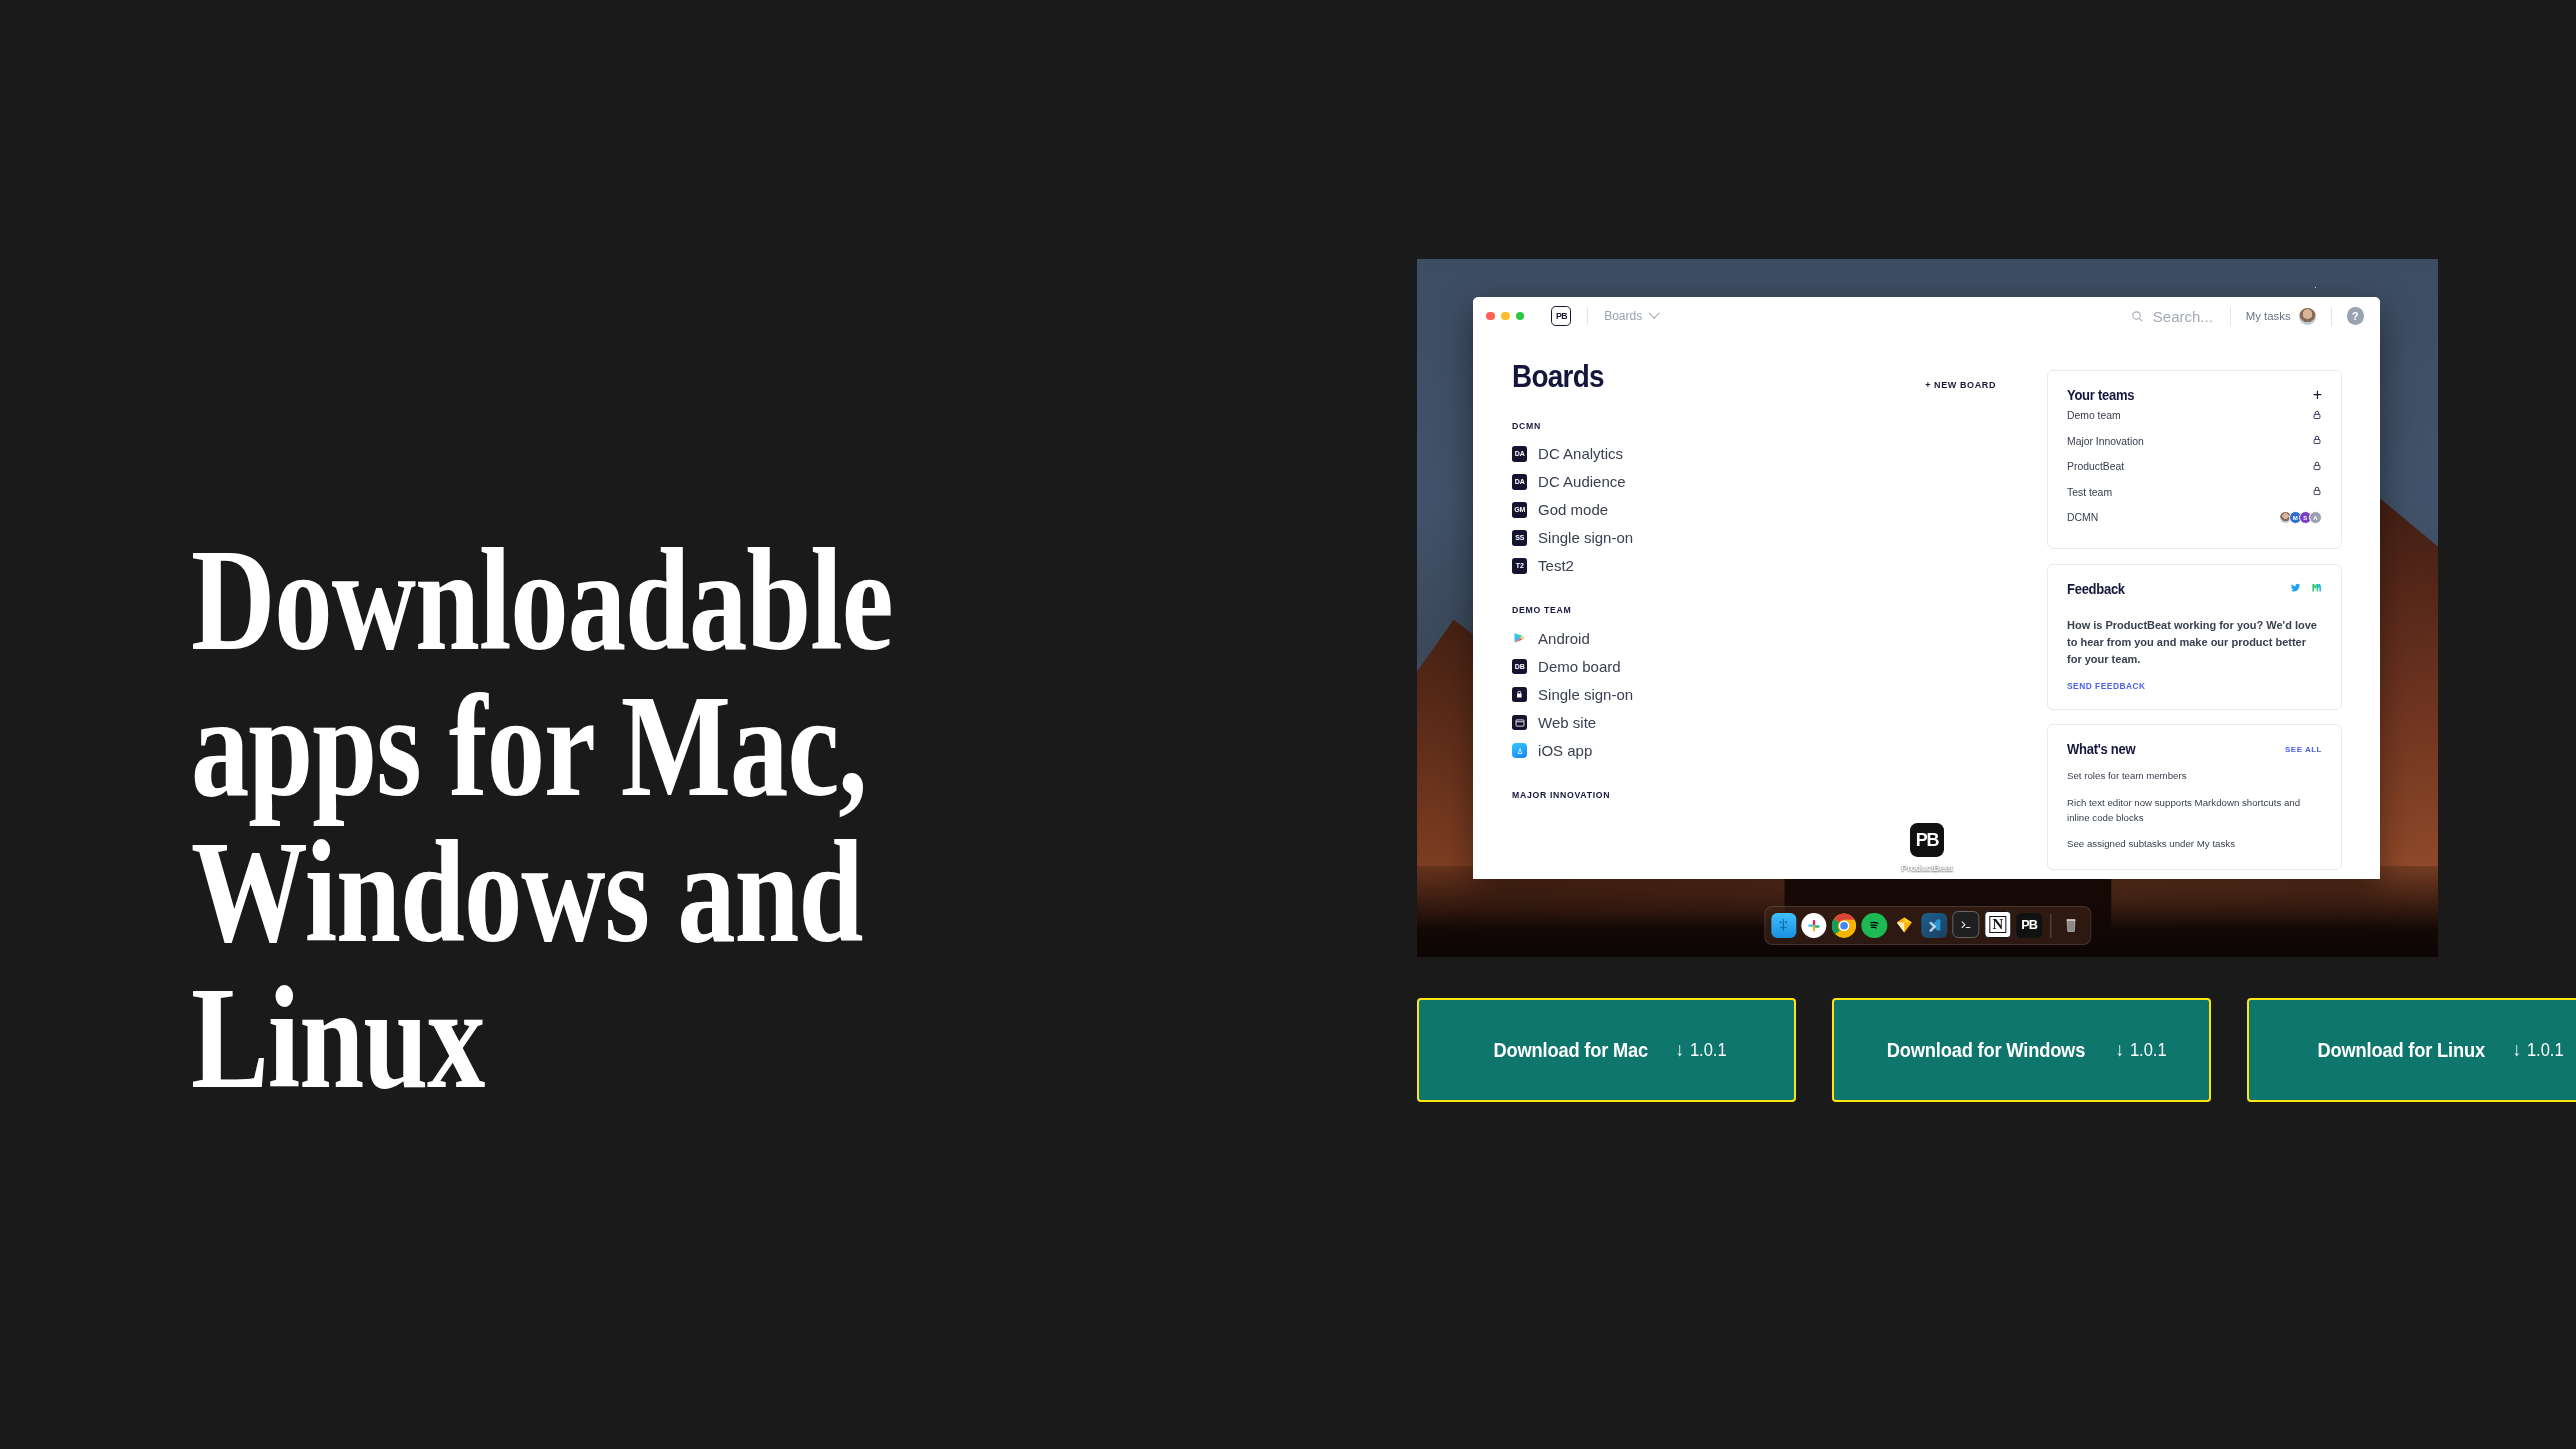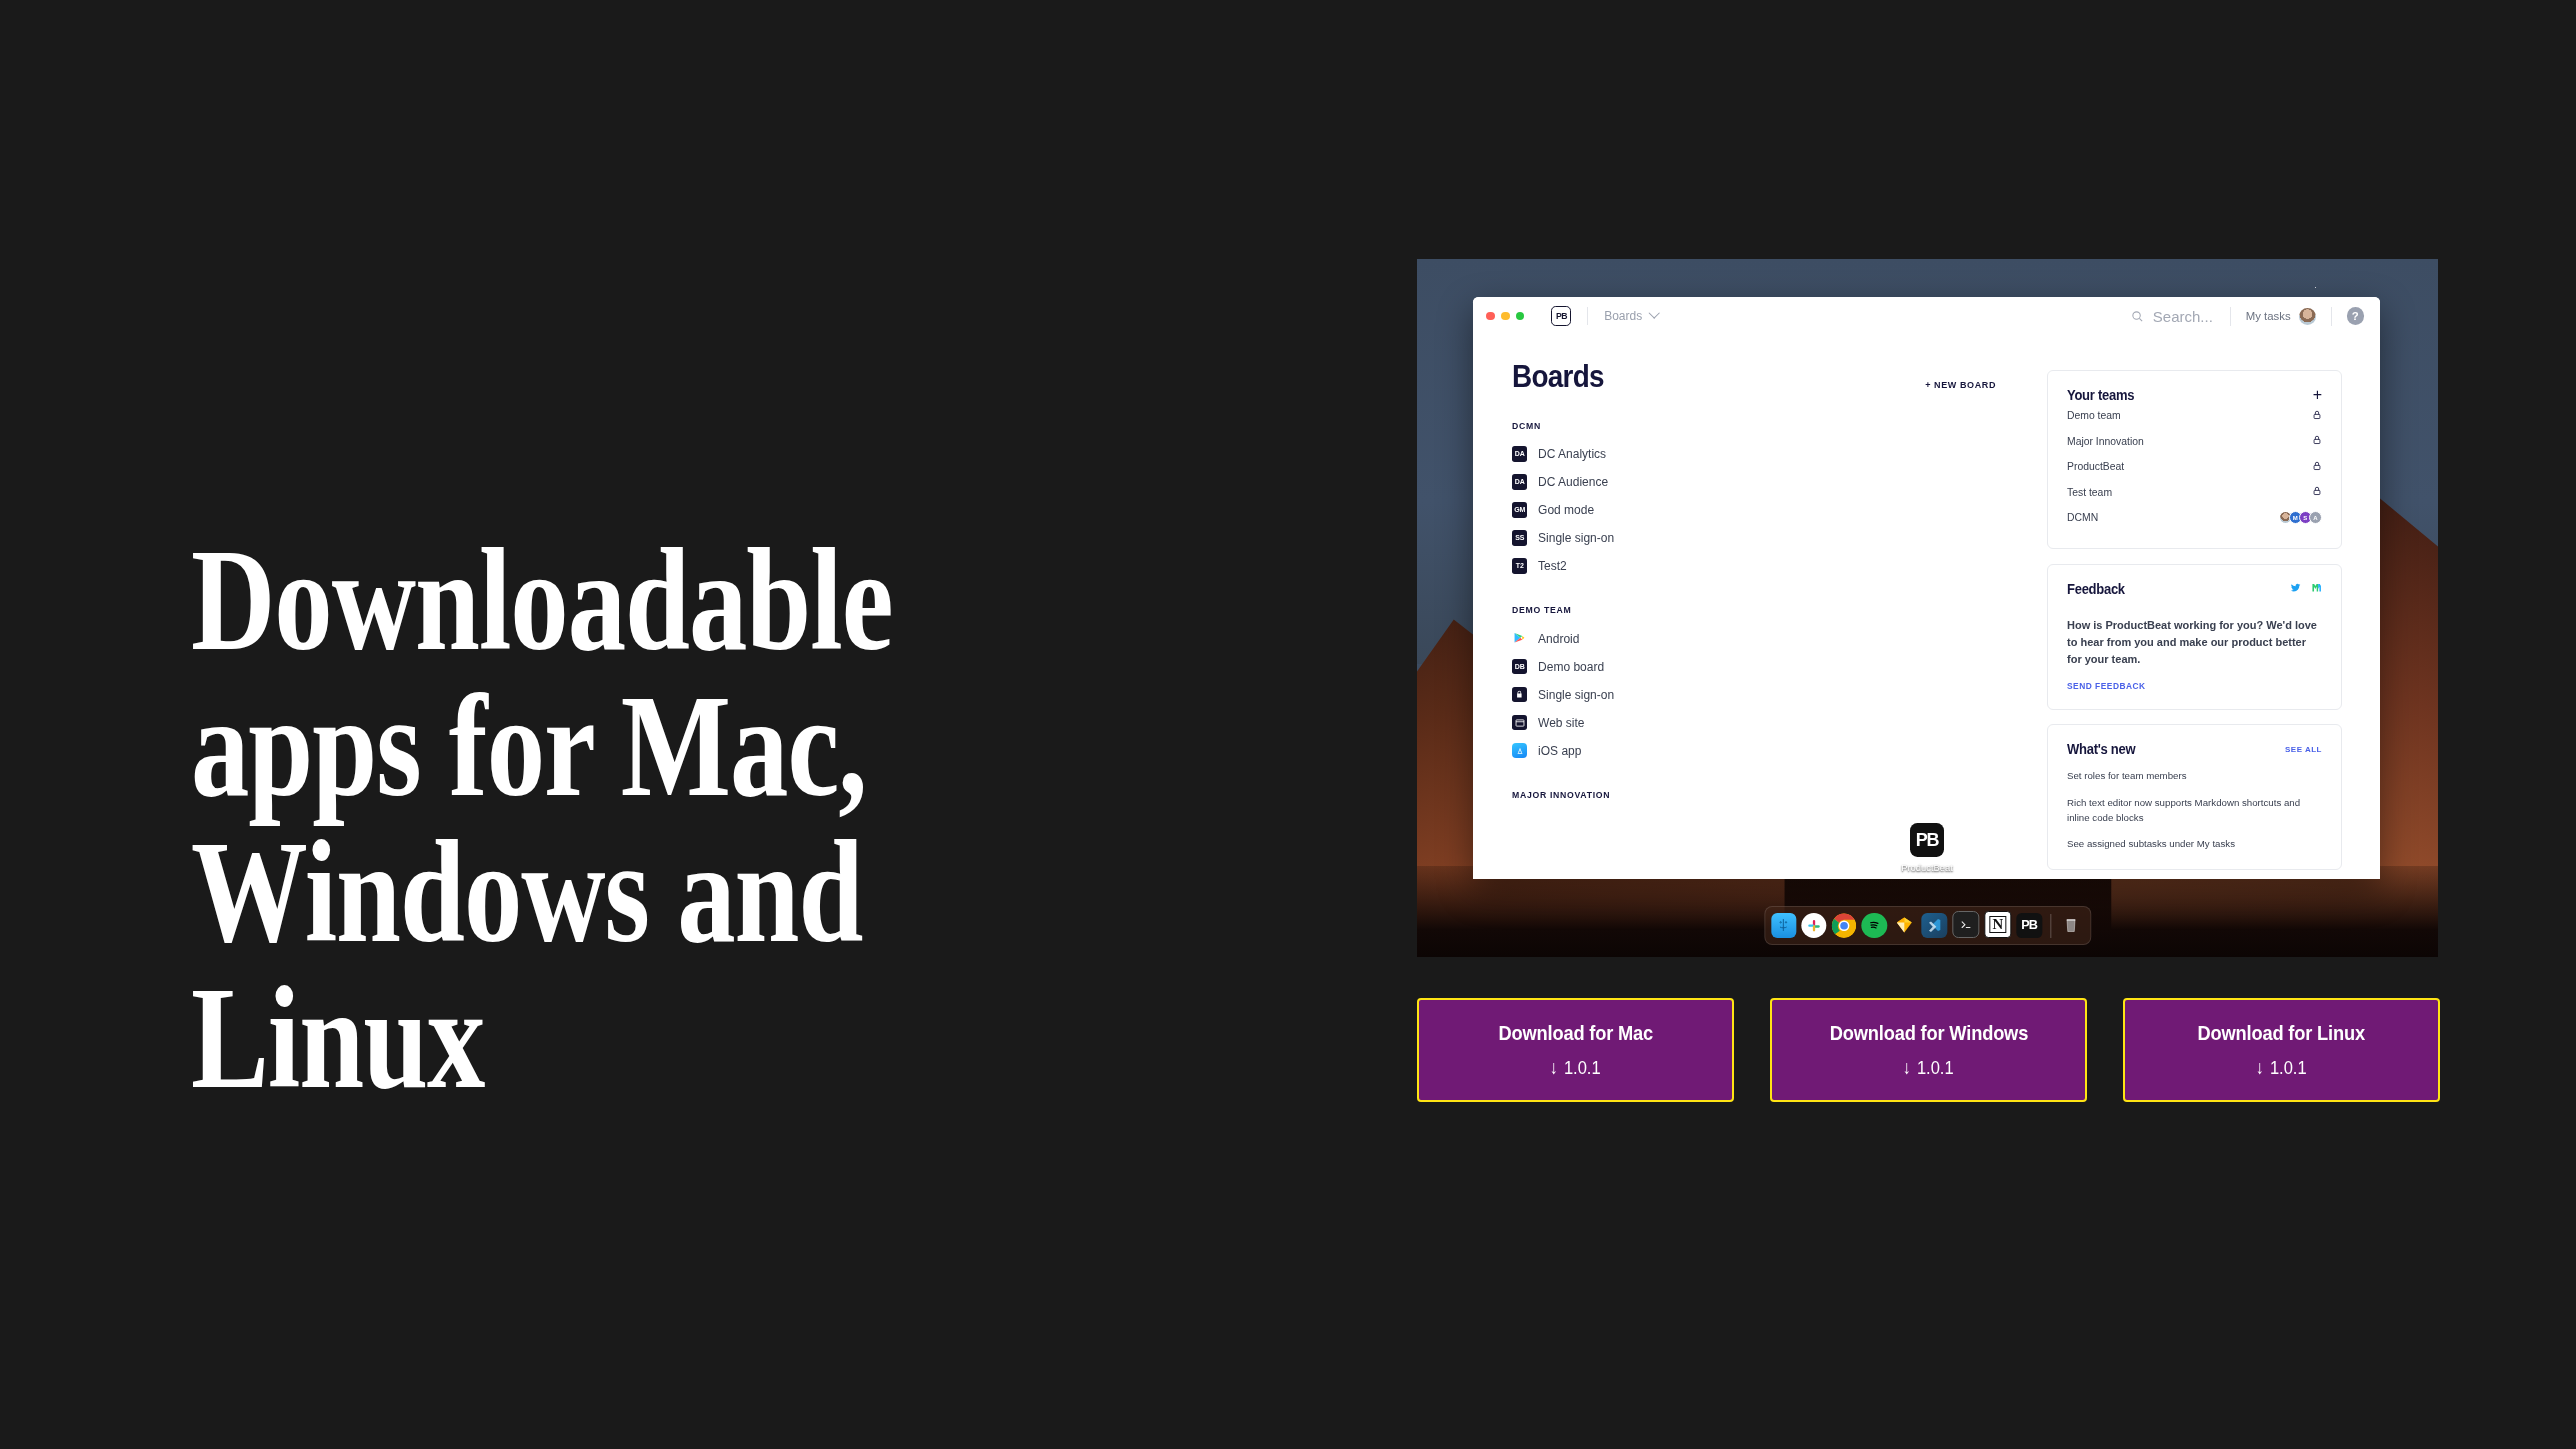--- a/index.html
+++ b/index.html
@@ -128,21 +128,21 @@
   .group-label{
     margin-top:25.5px;margin-bottom:9.4px;
     font-size:8.7px;font-weight:700;letter-spacing:0.7px;color:#16163c;
   }
   .board-row{display:flex;align-items:center;gap:10.7px;height:28px;}
   .board-badge{
     width:15.4px;height:15.4px;border-radius:2.7px;background:#14142e;color:#fff;
     font-size:7px;font-weight:700;display:flex;align-items:center;justify-content:center;
     flex:0 0 auto;letter-spacing:-0.1px;
   }
-  .board-name{color:#3a4050;font-size:12px;}
+  .board-name{color:#3a4050;font-size:15px;}
   .badge-android{
     width:15.4px;height:15.4px;display:flex;align-items:center;justify-content:center;flex:0 0 auto;
   }
   .badge-ios{
     width:15.4px;height:15.4px;border-radius:4px;flex:0 0 auto;
     background:linear-gradient(160deg,#36c7ff,#1485f5);
     display:flex;align-items:center;justify-content:center;color:#fff;font-size:9.4px;font-weight:700;
   }
   .badge-lock{
     width:15.4px;height:15.4px;border-radius:2.7px;background:#14142e;flex:0 0 auto;
@@ -197,23 +197,23 @@
   }
   .dock-item{position:relative;width:25.5px;height:25.5px;border-radius:6px;
     display:flex;align-items:center;justify-content:center;overflow:hidden;}
   .dock-sep{width:0.7px;height:24px;background:rgba(255,255,255,.25);margin:0 3.4px;}
   
   #download-row{
     position:absolute;left:1417px;top:998px;
     display:flex;gap:36px;
   }
   .download-button{
-    width:317px;height:104px;box-sizing:border-box;
-    border:2px solid #ffe414;border-radius:4px;background:#701a75;
-    display:flex;flex-direction:column;align-items:center;justify-content:center;gap:12px;
+    width:379px;height:104px;box-sizing:border-box;
+    border:2px solid #ffe414;border-radius:4px;background:#0f766e;
+    display:flex;align-items:center;justify-content:center;gap:12px;
     color:#ffffff;
   }
   .download-label{
     font-weight:700;font-size:21px;letter-spacing:-0.2px;
     transform:scaleX(.87);transform-origin:center;white-space:nowrap;
   }
   .download-version{
     font-size:19px;display:flex;align-items:center;gap:6.7px;
     transform:scaleX(.87);transform-origin:center;
   }

